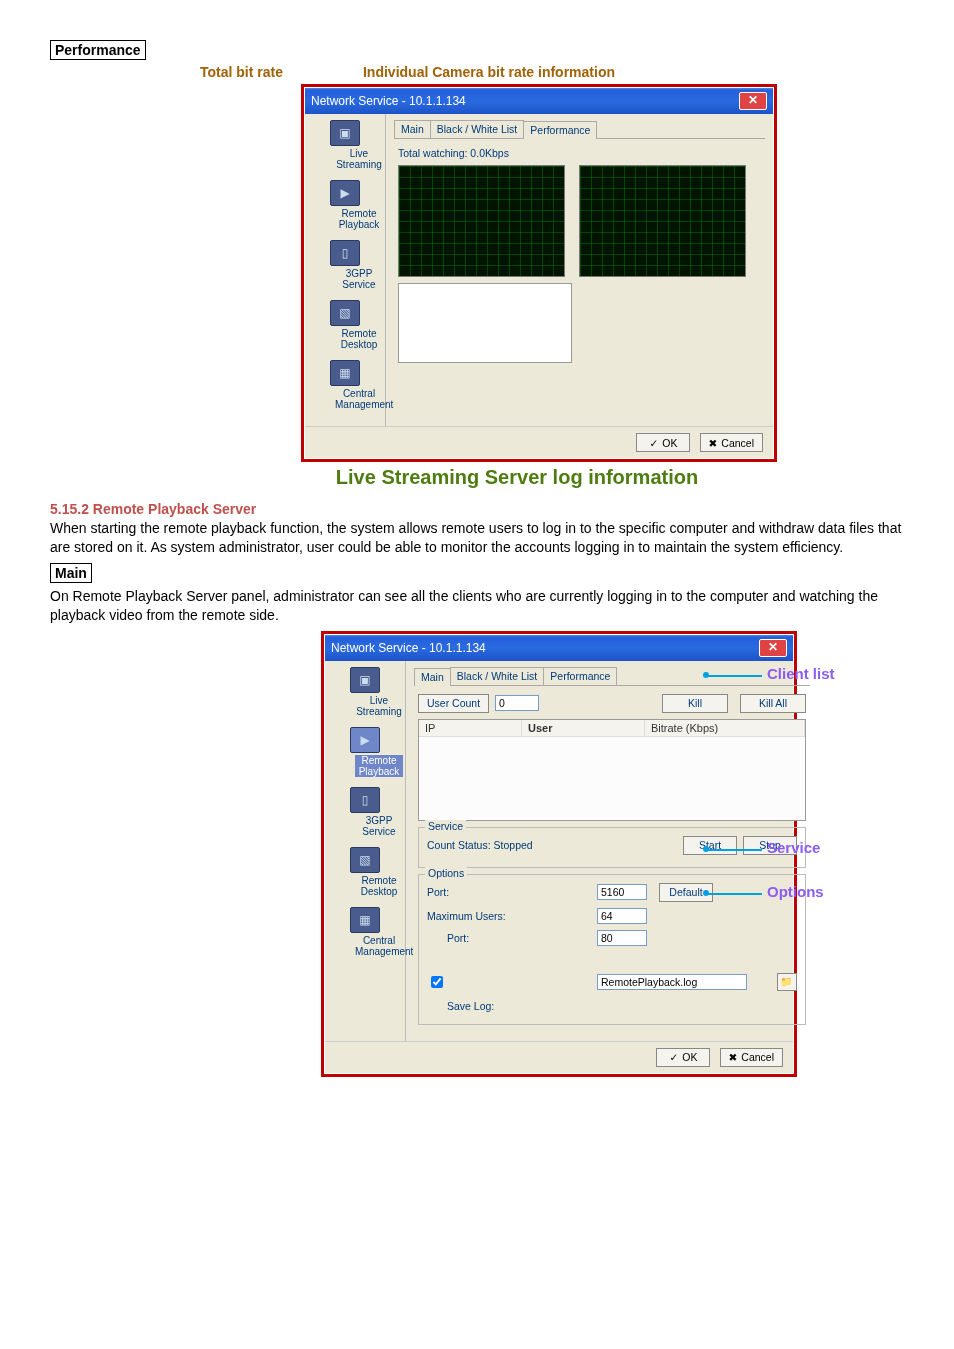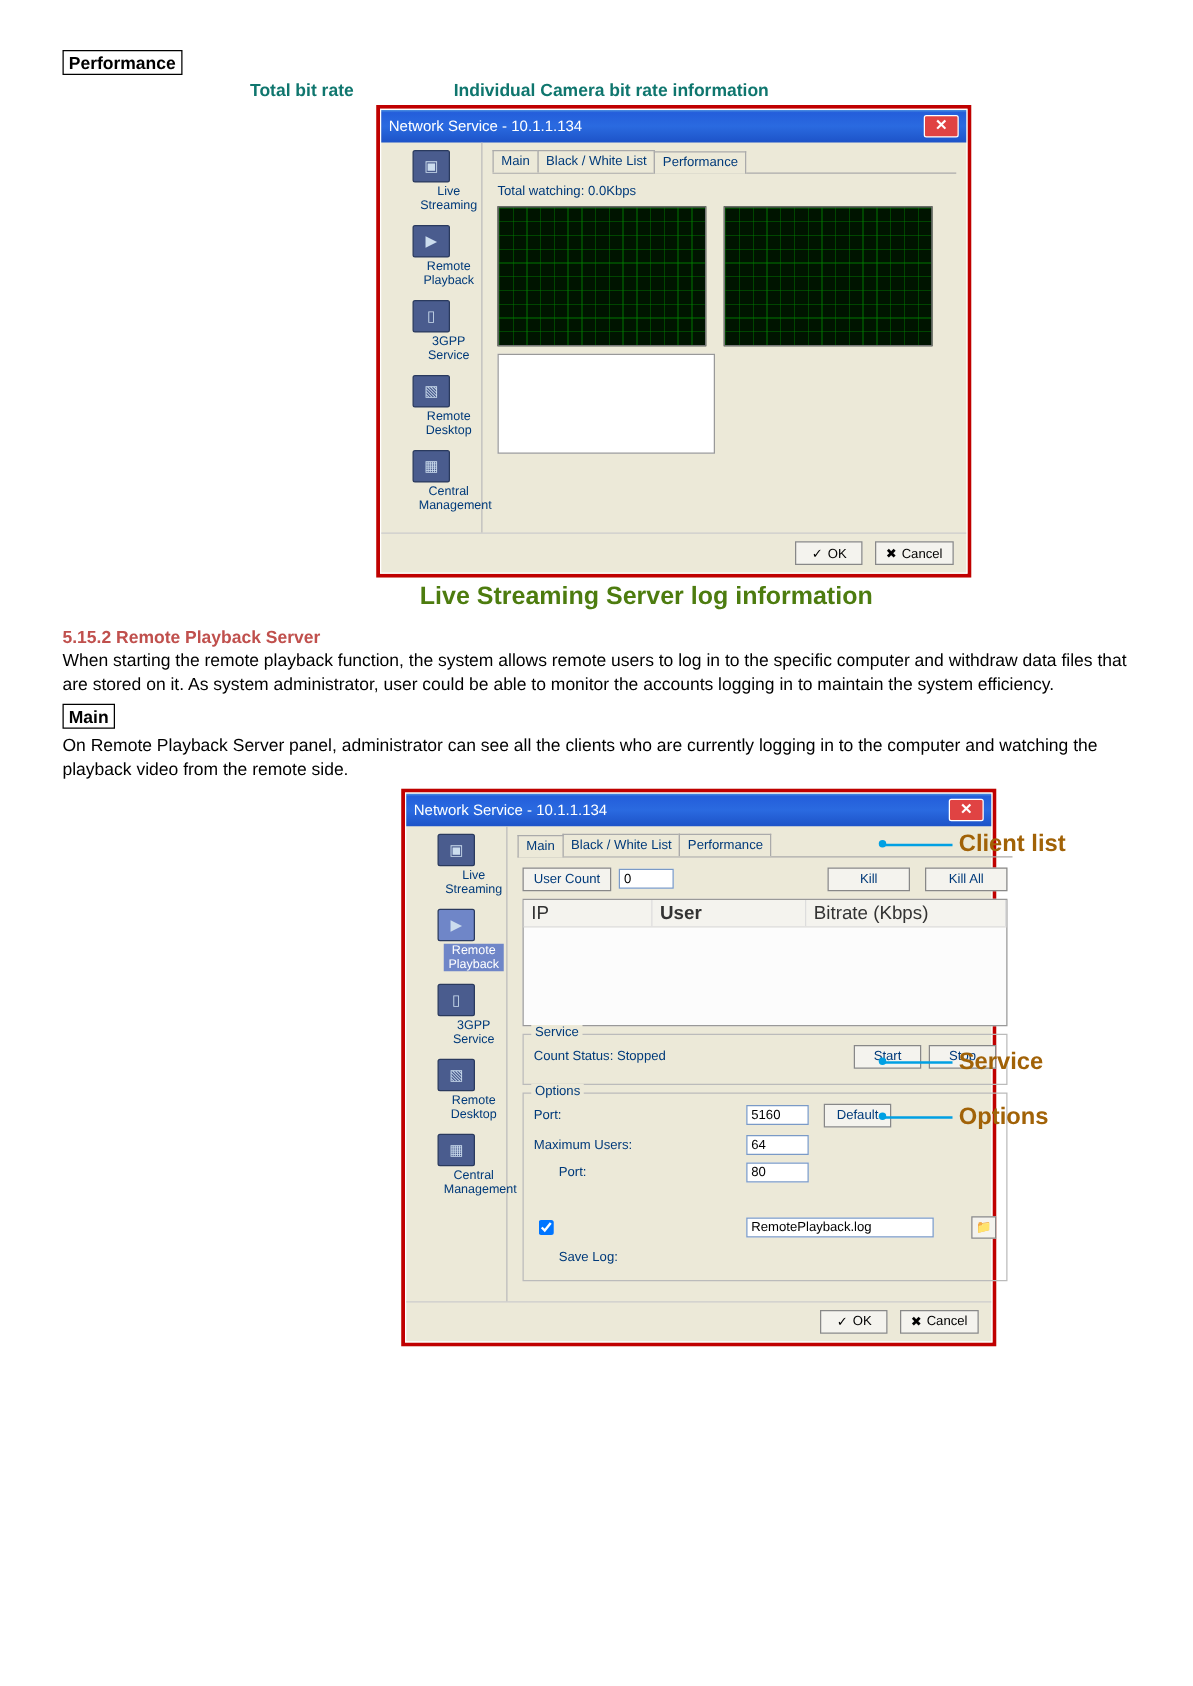--- a/index.html
+++ b/index.html
@@ -14,21 +14,21 @@
   }
   .section-label {
     display: inline-block;
     border: 1px solid #000;
     padding: 1px 4px;
     font-weight: bold;
     font-size: 14px;
     margin-bottom: 4px;
   }
   .blue-header {
-    color: #0f766e;
+    color: #a16207;
     font-weight: bold;
     font-size: 14px;
   }
   .headers-row {
     display: flex;
     margin-left: 150px;
     gap: 80px;
     margin-bottom: 4px;
   }
   .red-header {
@@ -205,21 +205,21 @@
   }
   .list-head {
     border: 1px solid #999;
     background: #fcfcfc;
     height: 100px;
   }
   .list-head-row {
     display: flex;
     border-bottom: 1px solid #ddd;
     background: #f4f3ee;
-    font-size: 15px;
+    font-size: 11px;
     color: #333;
   }
   .list-head-row > div { padding: 2px 6px; border-right: 1px solid #ddd; }
   .col-ip { width: 90px; }
   .col-user { width: 110px; font-weight: bold; }
   .col-br { flex: 1; border-right: none; }
   .groupbox {
     border: 1px solid #bbb;
     margin-top: 6px;
     padding: 8px 8px 6px;
@@ -244,23 +244,23 @@
   .chk { width:12px; height:12px; margin-right:4px; }
   .num-box { width: 50px; }
   .log-input { width: 150px; }
   .folder-icon {
     width: 18px; height: 16px; border:1px solid #888;
     background:#f4f3ee; display:inline-flex; align-items:center; justify-content:center;
     font-size:10px; cursor:pointer; margin-left:30px;
   }
 
   .annot {
-    color: #a16207;
-    font-weight: bold;
-    font-size: 19px;
+    color: #8b5cf6;
+    font-weight: bold;
+    font-size: 15px;
     position: absolute;
     white-space: nowrap;
   }
   .annot-line {
     position: absolute;
     border-top: 2px solid #00a0e3;
     height: 0;
   }
   .screenshot-wrap {
     position: relative;

